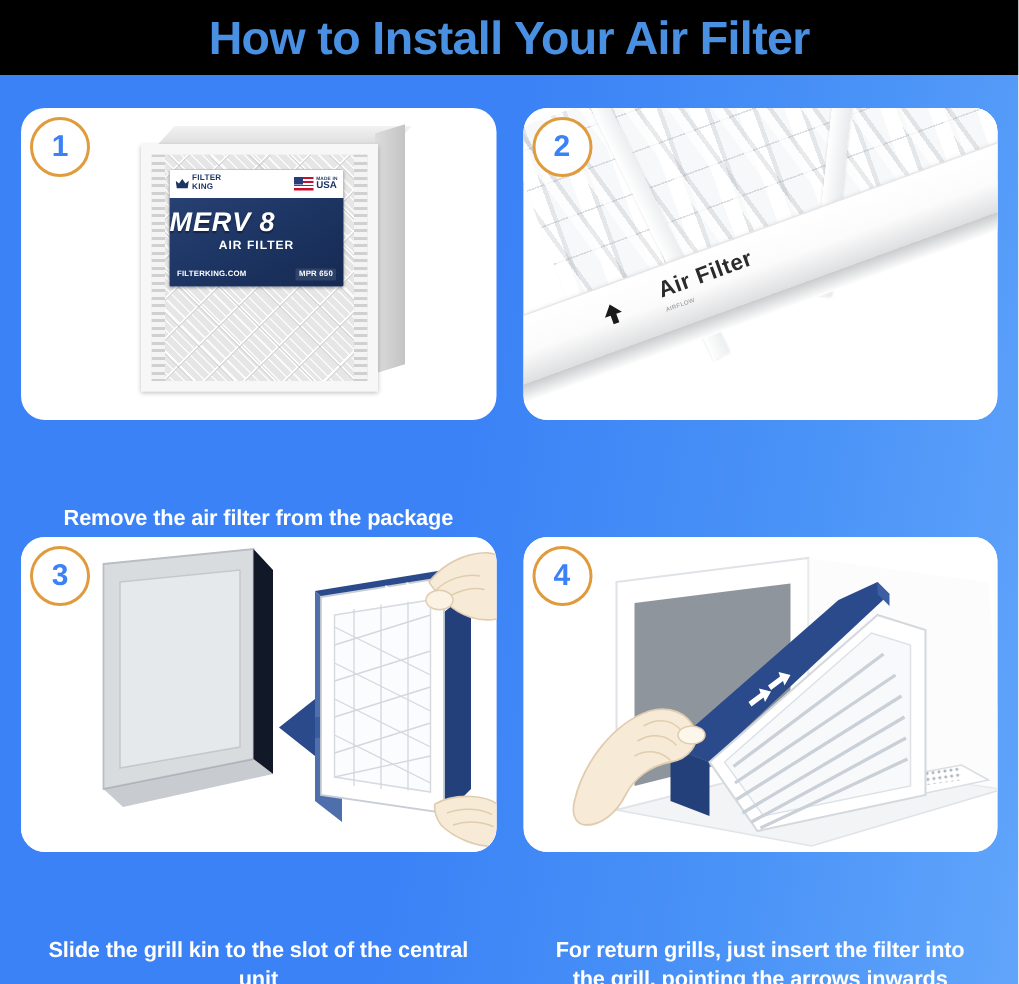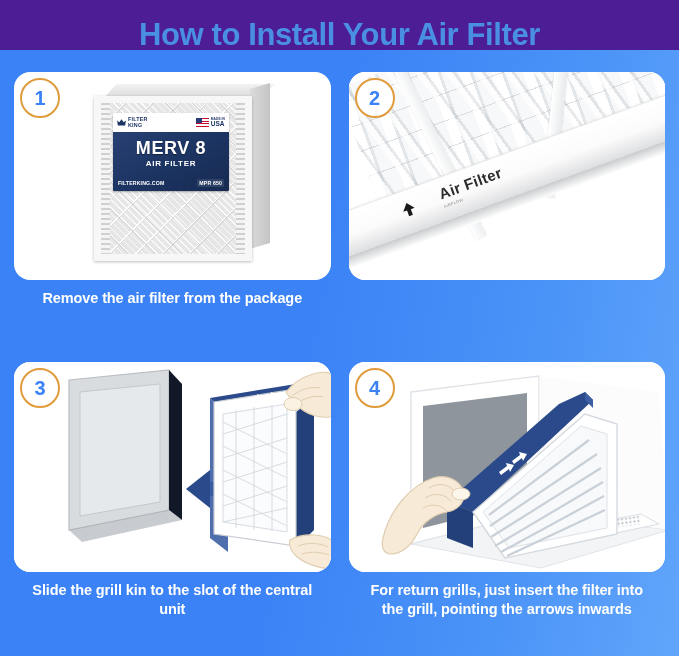--- a/index.html
+++ b/index.html
@@ -7,23 +7,23 @@
   body {
     font-family:"Liberation Sans", sans-serif;
     background:#ffffff;
     overflow:hidden;
     position:relative;
   }
 
   
   .header {
     height:50px;
-    background:#4c1d95;
+    background:#000000;
     display:flex;
-    align-items:flex-end;
+    align-items:center;
     justify-content:center;
   }
   .header h1 {
     font-size:31px;
     font-weight:bold;
     color:#4a90e2;
     letter-spacing:-0.4px;
     white-space:nowrap;
     line-height:1;
   }
@@ -70,20 +70,21 @@
   .stage { position:absolute; inset:0; }
 
   .caption {
     color:#ffffff;
     font-size:14.5px;
     font-weight:bold;
     text-align:center;
     line-height:1.32;
     padding:9px 10px 0 10px;
     letter-spacing:-0.1px;
+    margin-top:48px;
   }
 
   
   .p1-wrap { position:absolute; left:80px; top:12px; width:176px; height:180px; }
   .p1-side {
     position:absolute; right:0; top:5px; width:20px; height:160px;
     background:linear-gradient(90deg,#dcdcdc,#c4c4c4);
     transform:skewY(-17deg); transform-origin:top left;
   }
   .p1-top {
@@ -142,22 +143,22 @@
     width:13px; height:9px;
     background:
       linear-gradient(180deg,#c8102e 0 14%, #fff 14% 28%, #c8102e 28% 42%, #fff 42% 56%, #c8102e 56% 70%, #fff 70% 85%, #c8102e 85% 100%);
     position:relative;
   }
   .p1-flag::after{ content:""; position:absolute; left:0; top:0; width:6px; height:5px; background:#2a3b7a; }
   .p1-usatxt { font-size:6.5px; font-weight:bold; color:#1d3563; line-height:1; }
   .p1-usatxt small { display:block; font-size:3.2px; letter-spacing:.1px; }
   .p1-merv {
     position:absolute; left:0; right:0; top:26px;
-    text-align:center; color:#ffffff;
-    font-size:18px; font-weight:bold; 
+    text-align:left; color:#ffffff;
+    font-size:18px; font-weight:bold; font-style:italic;
     letter-spacing:.6px; line-height:1;
     text-shadow:0 1px 1px rgba(0,0,0,.4);
   }
   .p1-af {
     position:absolute; left:0; right:0; top:47px;
     text-align:center; color:#ffffff;
     font-size:8px; font-weight:bold; letter-spacing:.7px; line-height:1;
   }
   .p1-lbl-bot {
     position:absolute; left:5px; right:5px; bottom:4px;

